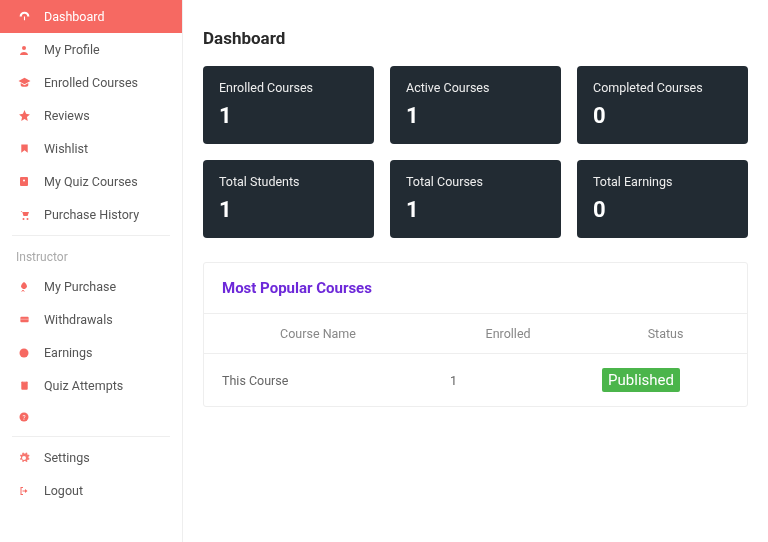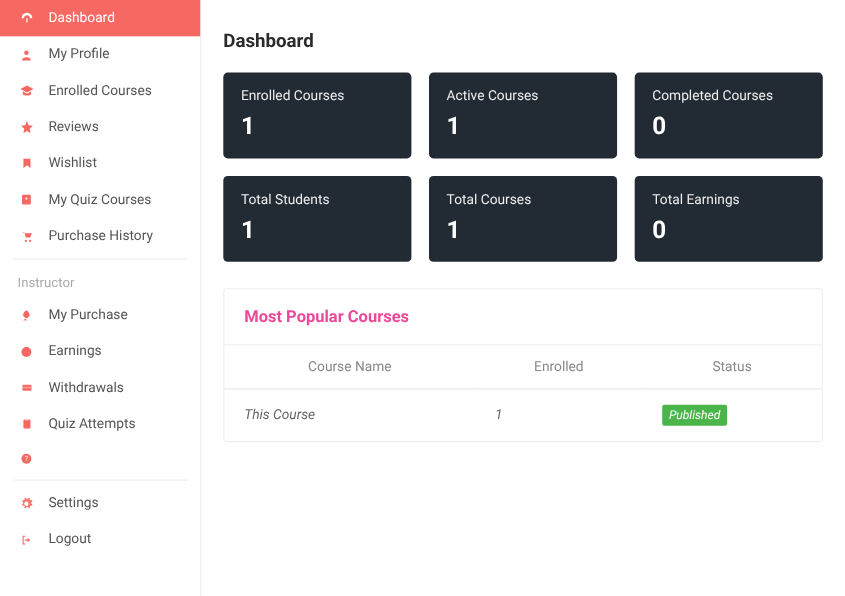--- a/index.html
+++ b/index.html
@@ -84,48 +84,47 @@
     font-weight: 700;
   }
 
   .panel {
     border: 1px solid #eee;
     border-radius: 3px;
   }
   .panel-title {
     font-size: 15px;
     font-weight: 700;
-    color: #ec4899;
+    color: #6d28d9;
     padding: 16px 18px;
   }
   table {
     width: 100%;
     border-collapse: collapse;
     font-size: 12.5px;
   }
   th {
     text-align: center;
     font-weight: 400;
     color: #888;
     padding: 12px 18px;
     border-top: 1px solid #eee;
     border-bottom: 1px solid #eee;
   }
   td {
     padding: 14px 18px;
     color: #666;
     border-bottom: 1px solid #eee;
-    font-style: italic;
   }
   tbody tr:last-child td { border-bottom: none; }
   .badge {
     display: inline-block;
     background: #4bb54b;
     color: #fff;
-    font-size: 11px;
+    font-size: 15px;
     padding: 3px 6px;
     border-radius: 2px;
   }
   svg { display: block; }
 </style>
 </head>
 <body>
 
 <nav class="sidebar">
 
@@ -203,35 +202,35 @@
     <span class="icon">
       <svg width="12" height="12" viewBox="0 0 24 24" fill="currentColor">
           <path d="M12 2c4 2 6 6 6 10l-4 4h-4l-4-4c0-4 2-8 6-10zM9 18l-3 4 4-2 4 2-3-4"></path>
         </svg>
     </span>
     <span class="label">My Purchase</span>
   </div>
 
   <div class="nav-item">
     <span class="icon">
-      <svg width="12" height="12" viewBox="0 0 24 24" fill="currentColor">
-          <circle cx="12" cy="12" r="9"></circle>
-        </svg>
-    </span>
-    <span class="label">Earnings</span>
-  </div>
-
-  <div class="nav-item">
-    <span class="icon">
       <svg width="13" height="11" viewBox="0 0 24 24" fill="currentColor">
           <rect x="3" y="6" width="18" height="12" rx="2"></rect>
           <rect x="3" y="10" width="18" height="3" fill="#fff" opacity="0.3"></rect>
         </svg>
     </span>
     <span class="label">Withdrawals</span>
+  </div>
+
+  <div class="nav-item">
+    <span class="icon">
+      <svg width="12" height="12" viewBox="0 0 24 24" fill="currentColor">
+          <circle cx="12" cy="12" r="9"></circle>
+        </svg>
+    </span>
+    <span class="label">Earnings</span>
   </div>
 
   <div class="nav-item">
     <span class="icon">
       <svg width="11" height="13" viewBox="0 0 24 24" fill="currentColor">
           <rect x="5" y="3" width="14" height="18" rx="2"></rect>
           <rect x="8" y="1" width="8" height="4" rx="1" fill="#fff" opacity="0.4"></rect>
         </svg>
     </span>
     <span class="label">Quiz Attempts</span>

